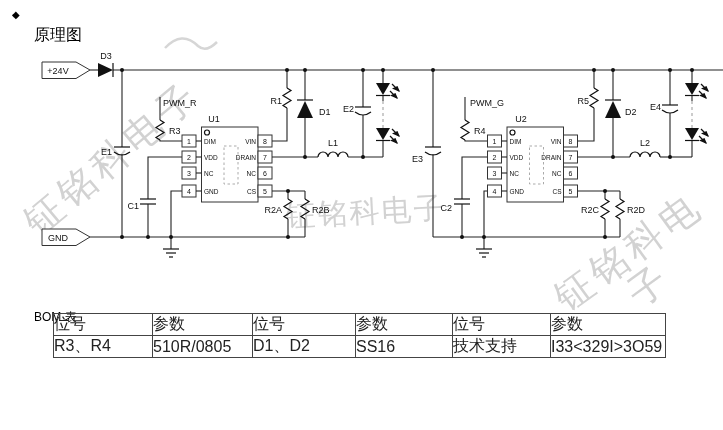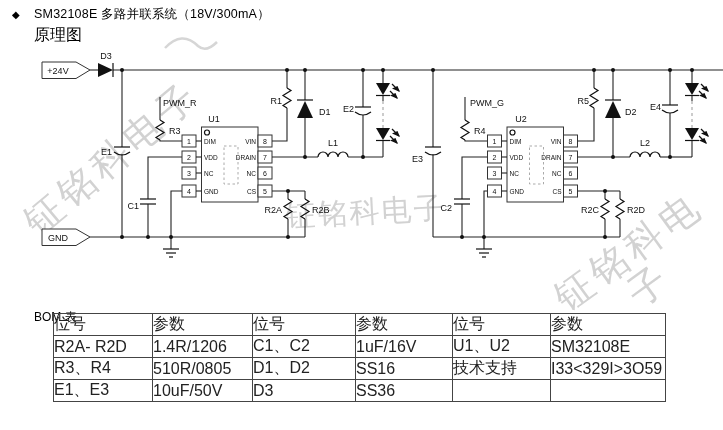--- a/index.html
+++ b/index.html
@@ -364,21 +364,20 @@
         <circle class="dot" cx="148" cy="237" r="2"></circle>
     <circle class="dot" cx="171" cy="237" r="2"></circle>
         <circle class="dot" cx="288" cy="237" r="2"></circle>
     <circle class="dot" cx="462" cy="237" r="2"></circle>
         <circle class="dot" cx="484" cy="237" r="2"></circle>
     <circle class="dot" cx="605" cy="237" r="2"></circle>
   </g>
 </svg>
 
   <div class="abs" id="title-bullet">◆</div>
-  <div class="abs" id="doc-title">SM32108E 多路并联系统（18V/300mA）</div>
   <div class="abs" id="doc-subtitle">原理图</div>
 
   <div class="abs" id="bom-label">BOM 表</div>
   <table class="abs" id="bom-table">
     <colgroup>
       <col style="width:99px">
         <col style="width:100px">
         <col style="width:103px">
       <col style="width:97px">
         <col style="width:98px">
@@ -387,39 +386,23 @@
     <tbody>
         <tr>
       <td>位号</td>
       <td>参数</td>
       <td>位号</td>
       <td>参数</td>
       <td>位号</td>
       <td>参数</td>
     </tr>
     <tr>
-      <td>R2A- R2D</td>
-      <td>1.4R/1206</td>
-      <td>C1、C2</td>
-      <td>1uF/16V</td>
-      <td>U1、U2</td>
-      <td>SM32108E</td>
-    </tr>
-    <tr>
       <td>R3、R4</td>
       <td>510R/0805</td>
       <td>D1、D2</td>
       <td>SS16</td>
       <td>技术支持</td>
       <td>I33&lt;329I&gt;3O59</td>
     </tr>
-    <tr>
-      <td>E1、E3</td>
-      <td>10uF/50V</td>
-      <td>D3</td>
-      <td>SS36</td>
-      <td></td>
-      <td></td>
-    </tr>
   </tbody>
     </table>
 
 </div>
 
 </body></html>

